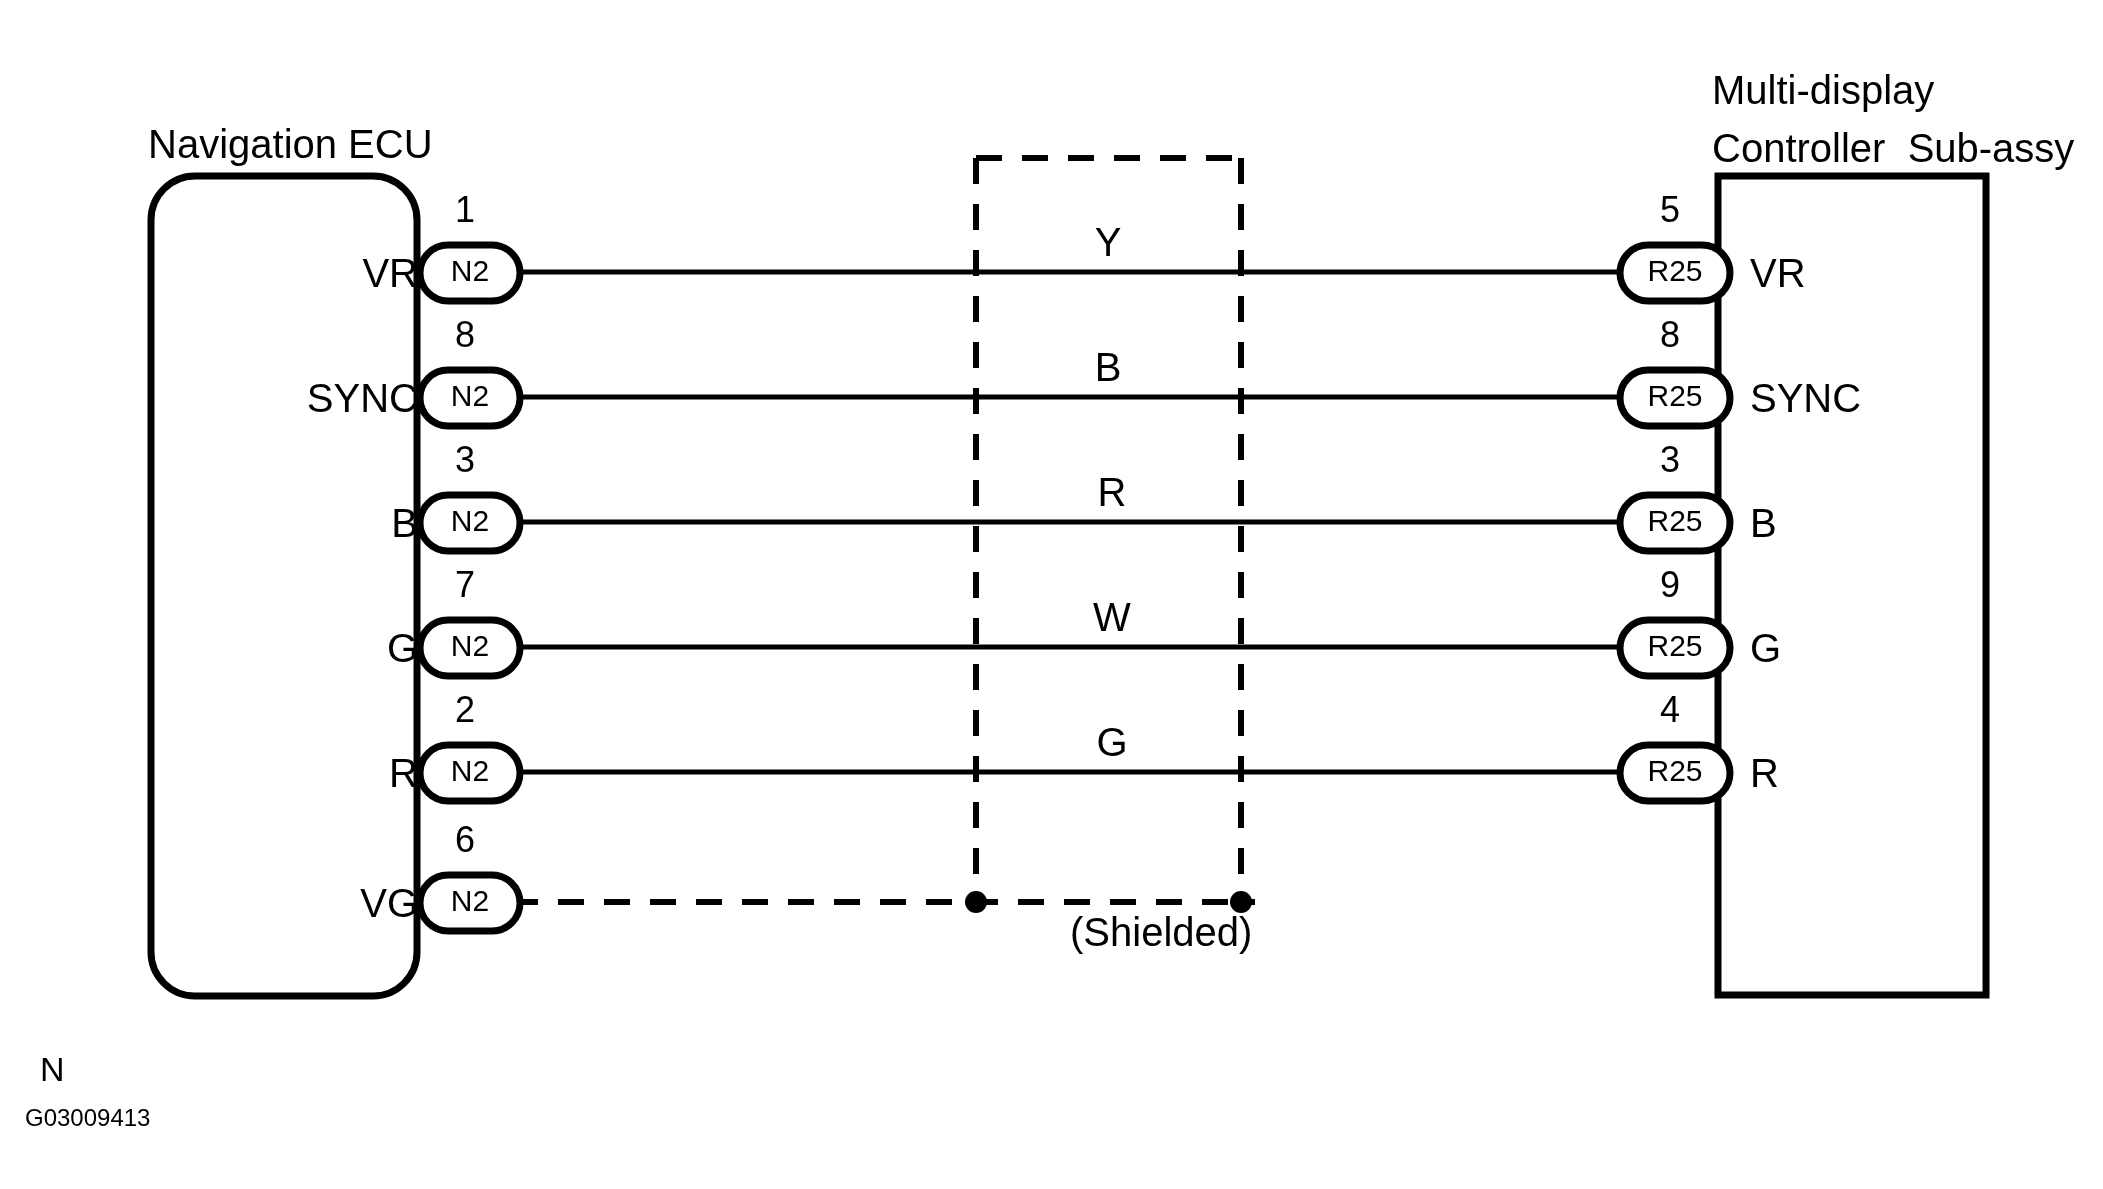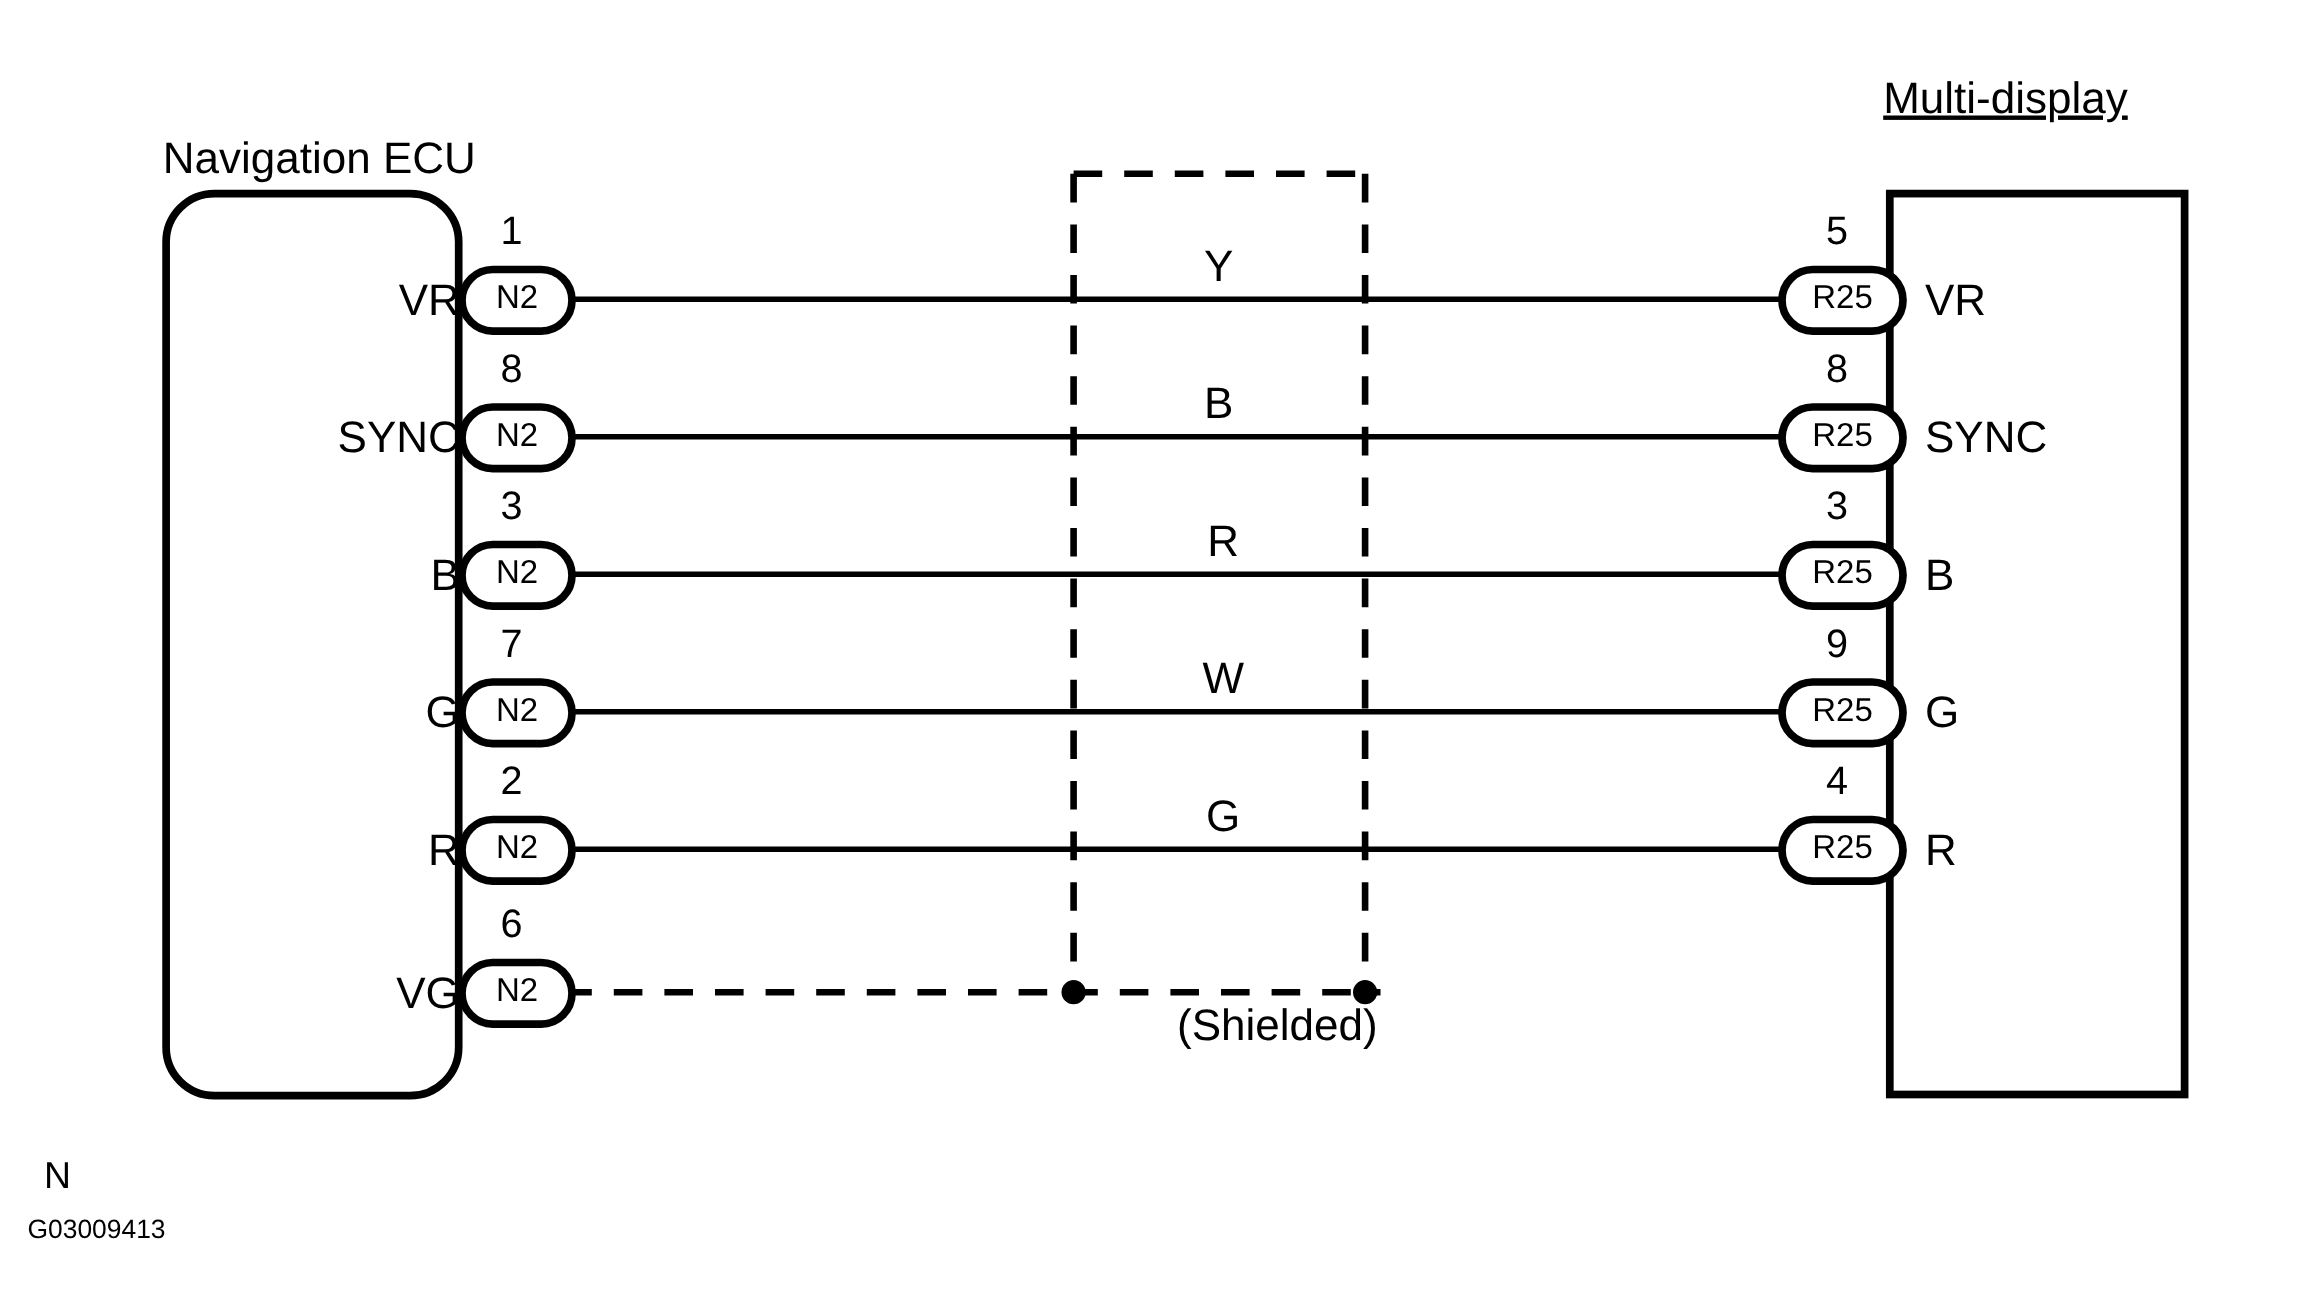--- a/index.html
+++ b/index.html
@@ -84,21 +84,22 @@
       <rect x="1620" y="245" width="110" height="56" rx="28" ry="28"></rect>
       <rect x="1620" y="370" width="110" height="56" rx="28" ry="28"></rect>
       <rect x="1620" y="495" width="110" height="56" rx="28" ry="28"></rect>
       <rect x="1620" y="620" width="110" height="56" rx="28" ry="28"></rect>
       <rect x="1620" y="745" width="110" height="56" rx="28" ry="28"></rect>
     </g>
   </svg>
 
   <div class="lbl title-lbl" style="left:148px; top:124px;">Navigation ECU</div>
 
-  <div class="lbl title-lbl" style="left:1712px; top:70px;text-decoration:underline;">Multi-display</div>
+  <div class="lbl title-lbl" style="left:1712px; top:70px;">Multi-display</div>
+  <div class="lbl title-lbl" style="left:1712px; top:128px;">Controller  Sub-assy</div>
 
   <div class="lbl sig-lbl r-align" style="left:160px; top:253px; width:258px;">VR</div>
   <div class="lbl sig-lbl r-align" style="left:160px; top:378px; width:258px;">SYNC</div>
   <div class="lbl sig-lbl r-align" style="left:160px; top:503px; width:258px;">B</div>
   <div class="lbl sig-lbl r-align" style="left:160px; top:628px; width:258px;">G</div>
   <div class="lbl sig-lbl r-align" style="left:160px; top:753px; width:258px;">R</div>
   <div class="lbl sig-lbl r-align" style="left:160px; top:883px; width:258px;">VG</div>
 
   <div class="lbl pin-num" style="left:455px; top:192px;">1</div>
   <div class="lbl pin-num" style="left:455px; top:317px;">8</div>

